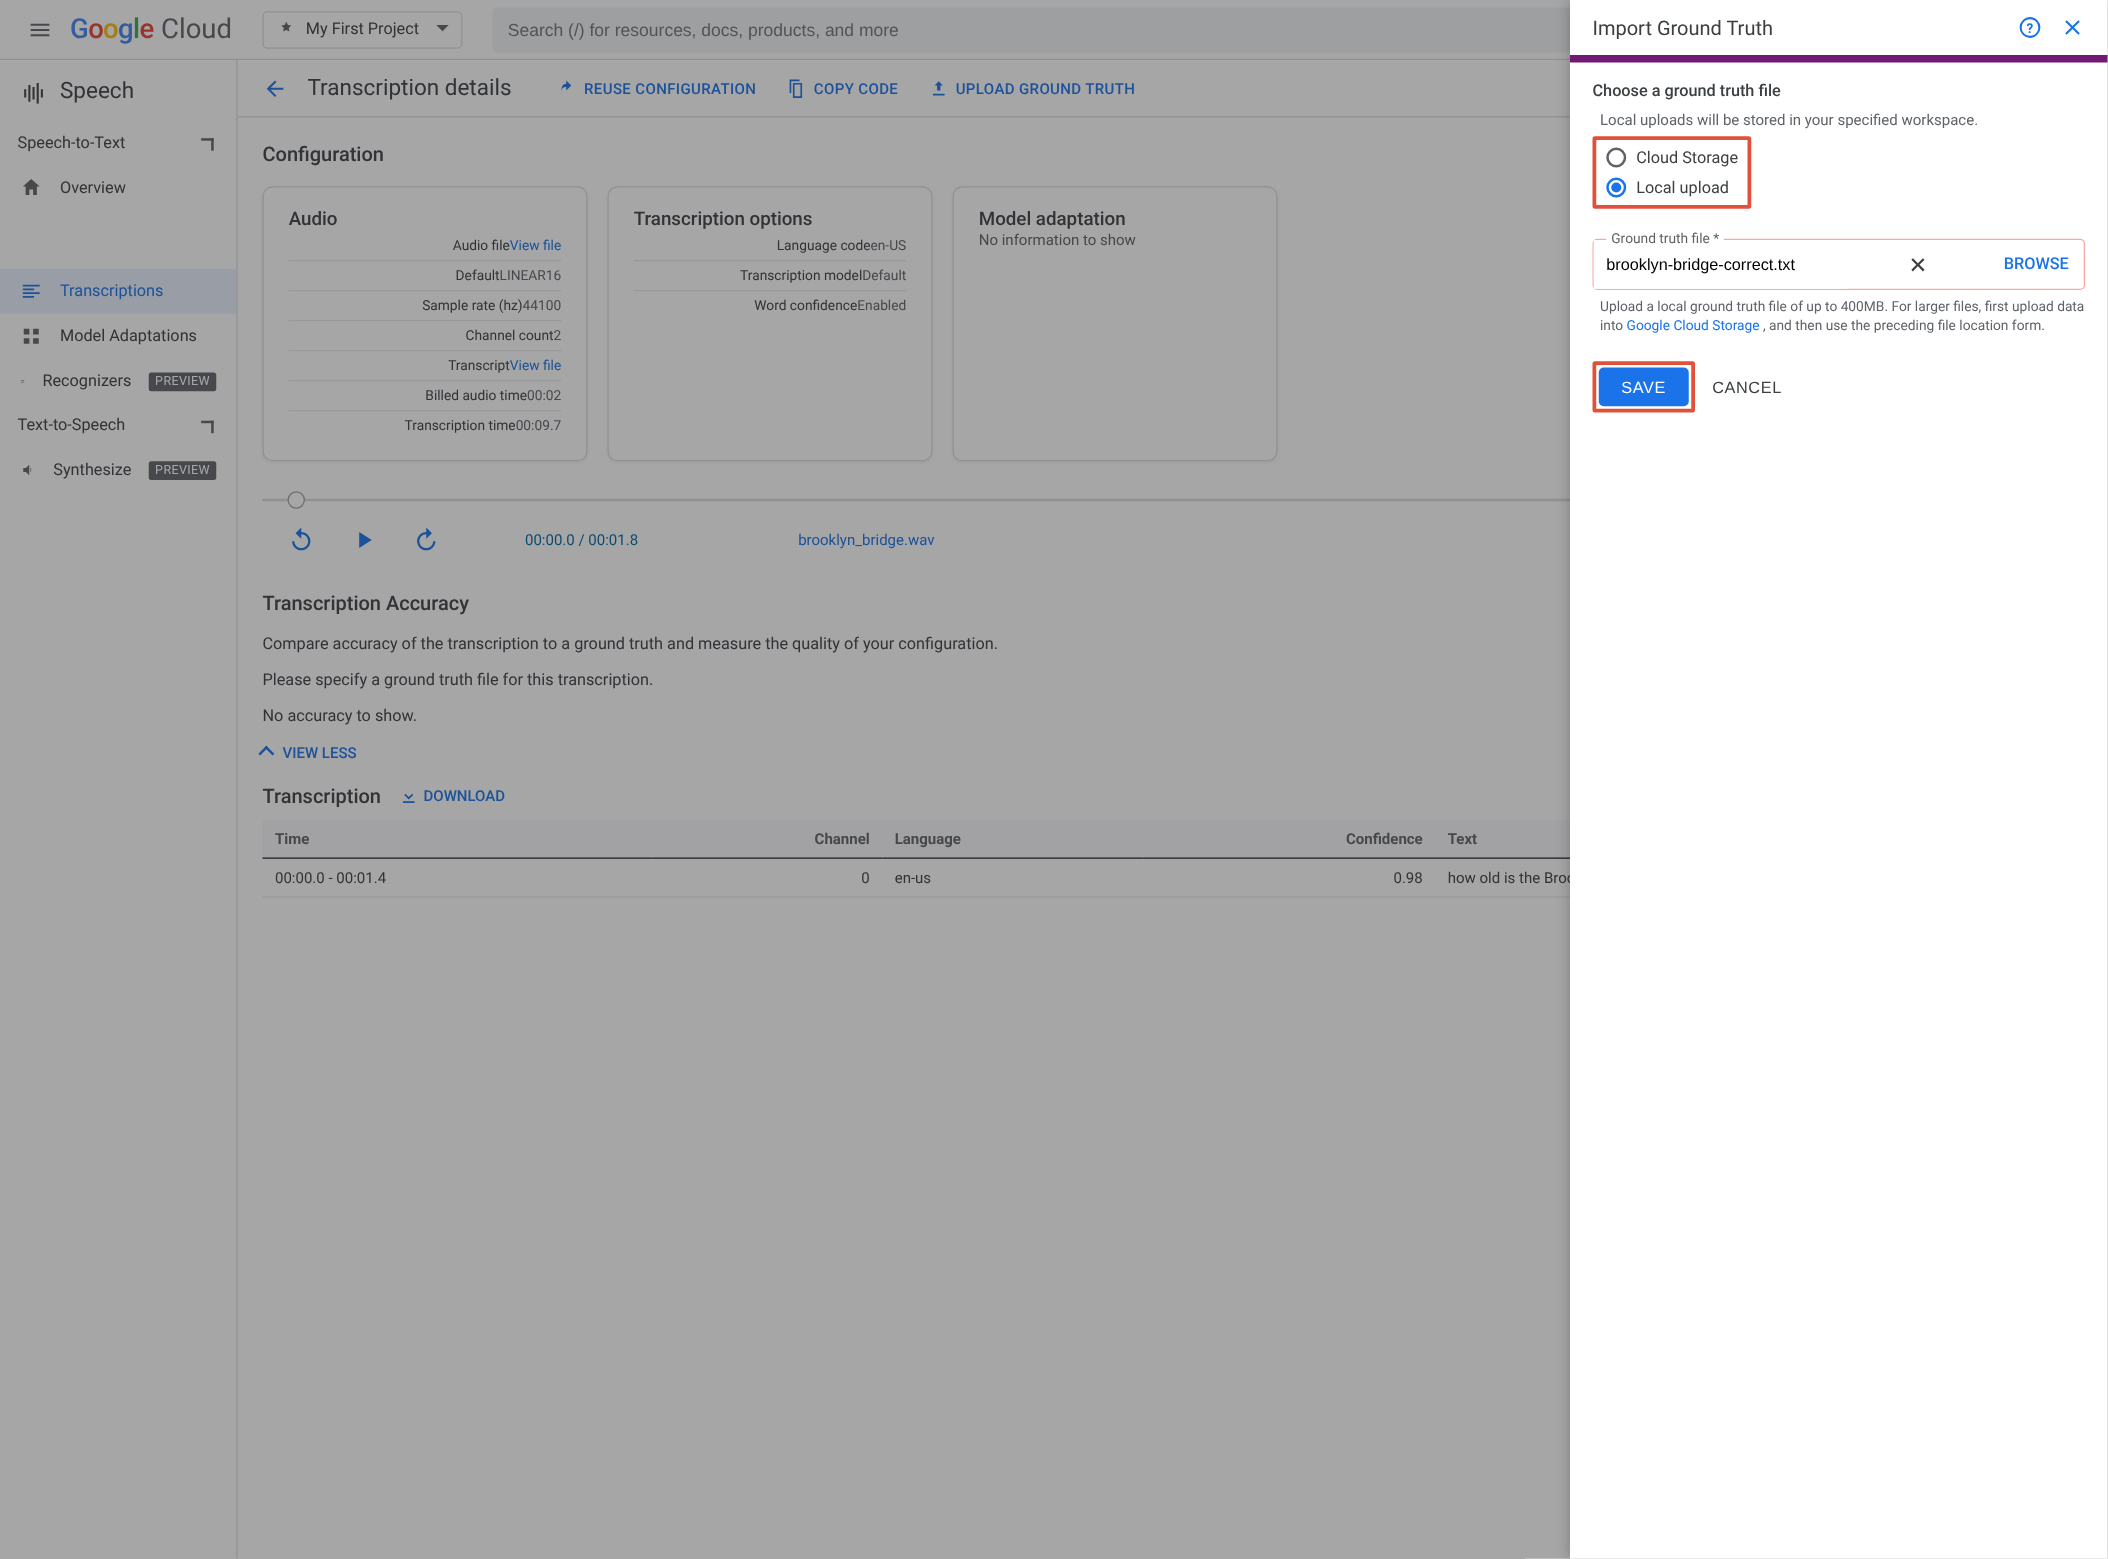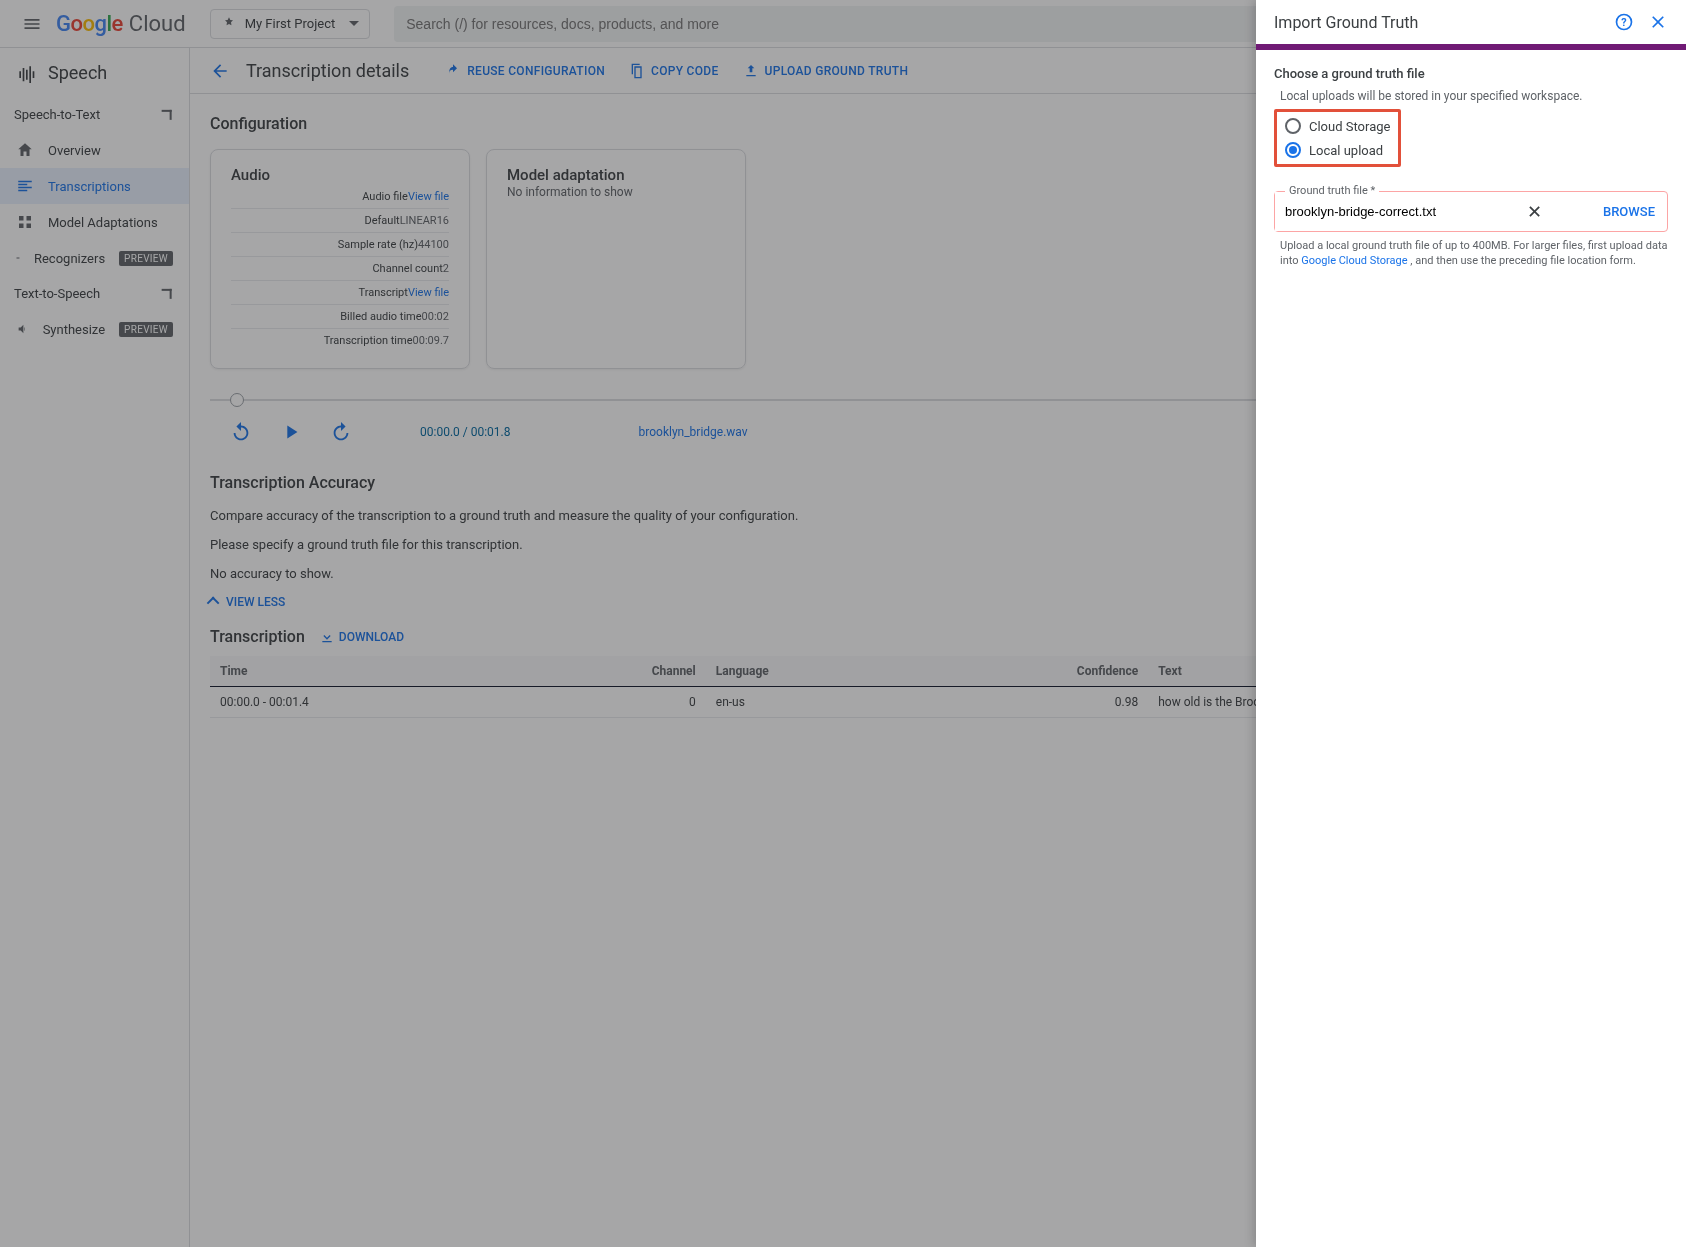--- a/index.html
+++ b/index.html
@@ -18,21 +18,21 @@
 
 .page { display:flex; height: calc(100vh - 48px); }
 
 
 .sidebar { width: 190px; border-right:1px solid #dadce0; background:#fff; overflow-y:auto; }
 .sidebar-header { display:flex; align-items:center; gap:12px; padding:14px 16px; font-size:18px; color:#3c4043;}
 .sidebar-header svg { width:20px; height:20px; }
 .nav-group-title { display:flex; justify-content:space-between; align-items:center; padding:10px 14px; font-size:13px; color:#3c4043; cursor:pointer;}
 .nav-item { display:flex; align-items:center; gap:14px; padding:9px 16px; font-size:13px; color:#3c4043; cursor:pointer; }
 .nav-item svg { width:18px; height:18px; color:#5f6368; }
-.nav-item.active { background:#e8f0fe; color:#1a73e8; }
+.nav-item.active { background:#e8f0fe; color:#1a73e8;margin-top:47px; }
 .nav-item.active svg { color:#1a73e8; }
 .preview-badge { background:#5f6368; color:#fff; font-size:10px; padding:2px 5px; border-radius:2px; letter-spacing:.3px; }
 
 
 .content { flex:1; overflow-y:auto; padding-bottom:40px; }
 .content-header { display:flex; align-items:center; gap:16px; padding:12px 20px; border-bottom:1px solid #dadce0; }
 .back-arrow { color:#1a73e8; cursor:pointer; display:flex; }
 .content-title { font-size:18px; color:#3c4043; flex:0 0 auto; margin-right:20px;}
 .header-actions { display:flex; gap:24px; }
 .header-action { display:flex; align-items:center; gap:6px; color:#1a73e8; font-size:12px; font-weight:500; cursor:pointer; letter-spacing:.3px;}
@@ -242,20 +242,37 @@
                 <span class="k">Transcript</span>
                 <span class="v link">View file</span>
               </div>
               <div class="kv">
                 <span class="k">Billed audio time</span>
                 <span class="v">00:02</span>
               </div>
               <div class="kv">
                 <span class="k">Transcription time</span>
                 <span class="v">00:09.7</span>
+              </div>
+            </div>
+        </div>
+        <div class="card">
+          <h3>Transcription options</h3>
+          <div id="options-rows">
+              <div class="kv">
+                <span class="k">Language code</span>
+                <span class="v">en-US</span>
+              </div>
+              <div class="kv">
+                <span class="k">Transcription model</span>
+                <span class="v">Default</span>
+              </div>
+              <div class="kv">
+                <span class="k">Word confidence</span>
+                <span class="v">Enabled</span>
               </div>
             </div>
         </div>
         <div class="card empty">
           <h3 style="color:#3c4043">Model adaptation</h3>
           <div>No information to show</div>
         </div>
       </div>
 
       <div class="player">
@@ -364,14 +381,20 @@
     <div class="field">
       <span class="legend" style="position:absolute;top:-8px;left:10px;background:#fff;font-size:11px;color:#5f6368;padding:0 4px;">Ground truth file *</span>
       <input value="brooklyn-bridge-correct.txt" style="">
       <span class="clear">✕</span>
       <span class="browse">BROWSE</span>
     </div>
     <div class="field-help">
       <span>Upload a local ground truth file of up to 400MB. For larger files, first upload data into </span><a href="#">Google Cloud Storage </a><span>, and then use the preceding file location form.</span>
     </div>
 
+    <div class="drawer-actions">
+      <span class="btn-primary-wrap">
+        <button class="btn-primary">SAVE</button>
+      </span>
+      <button class="btn-text">CANCEL</button>
+    </div>
   </div>
 </div>
 
 </body></html>

